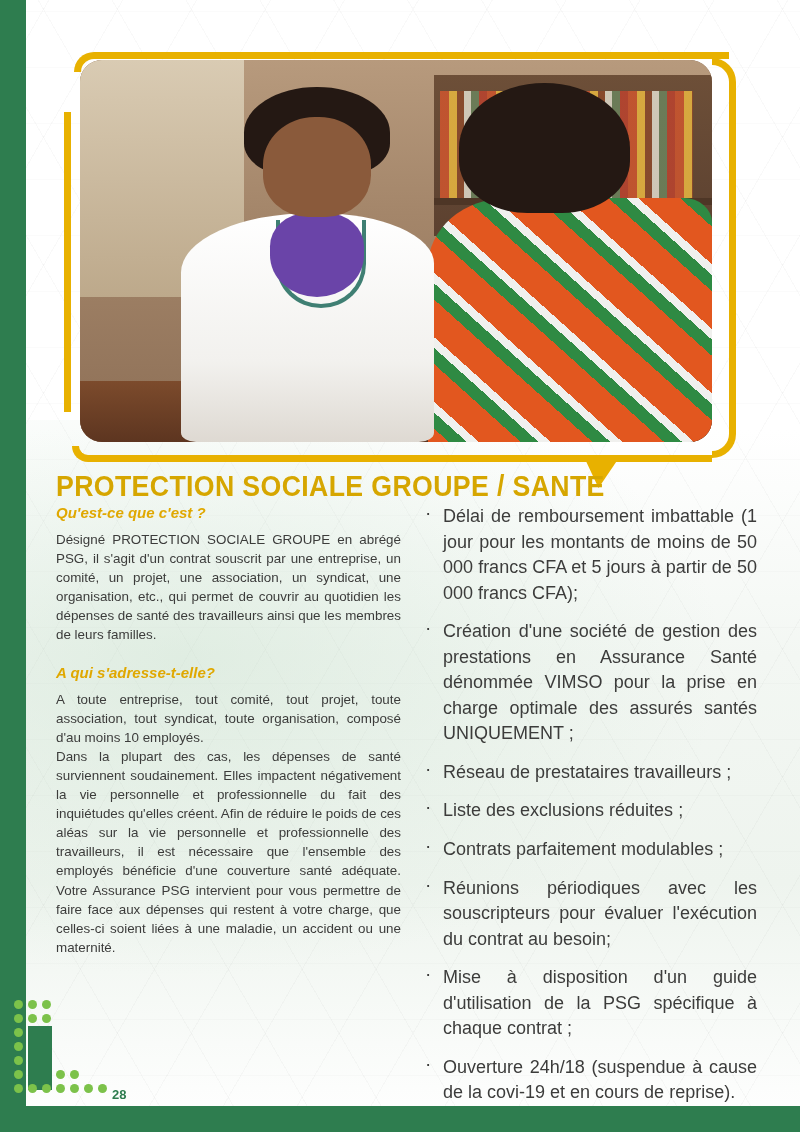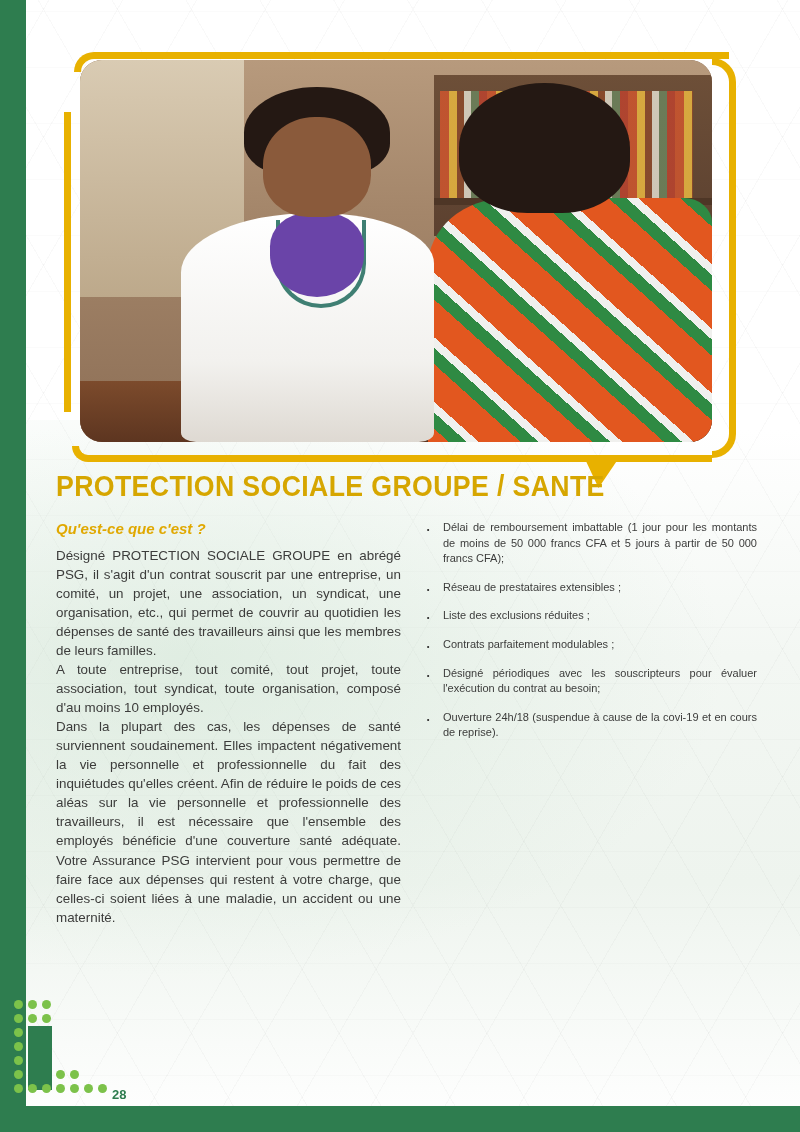--- a/index.html
+++ b/index.html
@@ -222,21 +222,21 @@
     color: #d6a600;
     letter-spacing: 0.4px;
     font-family: "Liberation Sans Narrow", "Liberation Sans", sans-serif;
     transform: scaleX(0.92);
     transform-origin: left center;
   }
 
   
   .col {
     position: absolute;
-    top: 520px;
+    top: 504px;
     color: #3c3c3b;
   }
   .col-left { left: 56px; width: 345px; }
   .col-right { left: 417px; width: 340px; }
 
   .sec-head {
     color: #e0a800;
     font-size: 15px;
     font-weight: bold;
     font-style: italic;
@@ -254,21 +254,21 @@
 
   ul.bullets {
     list-style: none;
     margin: 0;
     padding: 0;
   }
   ul.bullets li {
     position: relative;
     padding-left: 26px;
     margin-bottom: 13px;
-    font-size: 11px;
+    font-size: 18px;
     line-height: 1.42;
     text-align: justify;
     color: #3c3c3b;
   }
   ul.bullets li:before {
     content: "·";
     position: absolute;
     left: 8px;
     top: -4px;
     font-size: 19px;
@@ -341,32 +341,35 @@
     </div>
     <div class="hero-tail"></div>
   </div>
 
   <div class="title">PROTECTION SOCIALE GROUPE / SANTE</div>
 
   <div class="col col-left">
     <h2 class="sec-head">Qu'est-ce que c'est ?</h2>
     <p class="body-text">Désigné PROTECTION SOCIALE GROUPE en abrégé PSG, il s'agit d'un contrat souscrit par une entreprise, un comité, un projet, une association, un syndicat, une organisation, etc., qui permet de couvrir au quotidien les dépenses de santé des travailleurs ainsi que les membres de leurs familles.</p>
 
+    <h2 class="sec-head spaced">A qui s'adresse-t-elle?</h2>
     <p class="body-text">A toute entreprise, tout comité, tout projet, toute association, tout syndicat, toute organisation, composé d'au moins 10 employés.</p>
 
     <p class="body-text">Dans la plupart des cas, les dépenses de santé surviennent soudainement. Elles impactent négativement la vie personnelle et professionnelle du fait des inquiétudes qu'elles créent. Afin de réduire le poids de ces aléas sur la vie personnelle et professionnelle des travailleurs, il est nécessaire que l'ensemble des employés bénéficie d'une couverture santé adéquate. Votre Assurance PSG intervient pour vous permettre de faire face aux dépenses qui restent à votre charge, que celles-ci soient liées à une maladie, un accident ou une maternité.</p>
   </div>
 
   <div class="col col-right">
     <ul class="bullets">
       <li>Délai de remboursement imbattable (1 jour pour les montants de moins de 50 000 francs CFA et 5 jours à partir de 50 000 francs CFA);</li>
-      <li>Réseau de prestataires extensibles ;</li>
+      <li>Création d'une société de gestion des prestations en Assurance Santé dénommée VIMSO pour la prise en charge optimale des assurés santés UNIQUEMENT ;</li>
+      <li>Réseau de prestataires travailleurs ;</li>
       <li>Liste des exclusions réduites ;</li>
       <li>Contrats parfaitement modulables ;</li>
-      <li>Désigné périodiques avec les souscripteurs pour évaluer l'exécution du contrat au besoin;</li>
+      <li>Réunions périodiques avec les souscripteurs pour évaluer l'exécution du contrat au besoin;</li>
+      <li>Mise à disposition d'un guide d'utilisation de la PSG spécifique à chaque contrat ;</li>
       <li>Ouverture 24h/18 (suspendue à cause de la covi-19 et en cours de reprise).</li>
     </ul>
   </div>
 
   <div class="dots">
     <div class="sq"></div>
     <div class="d" style="left:0px;  top:0px;"></div>
     <div class="d" style="left:14px; top:0px;"></div>
     <div class="d" style="left:28px; top:0px;"></div>
     <div class="d" style="left:0px;  top:14px;"></div>

